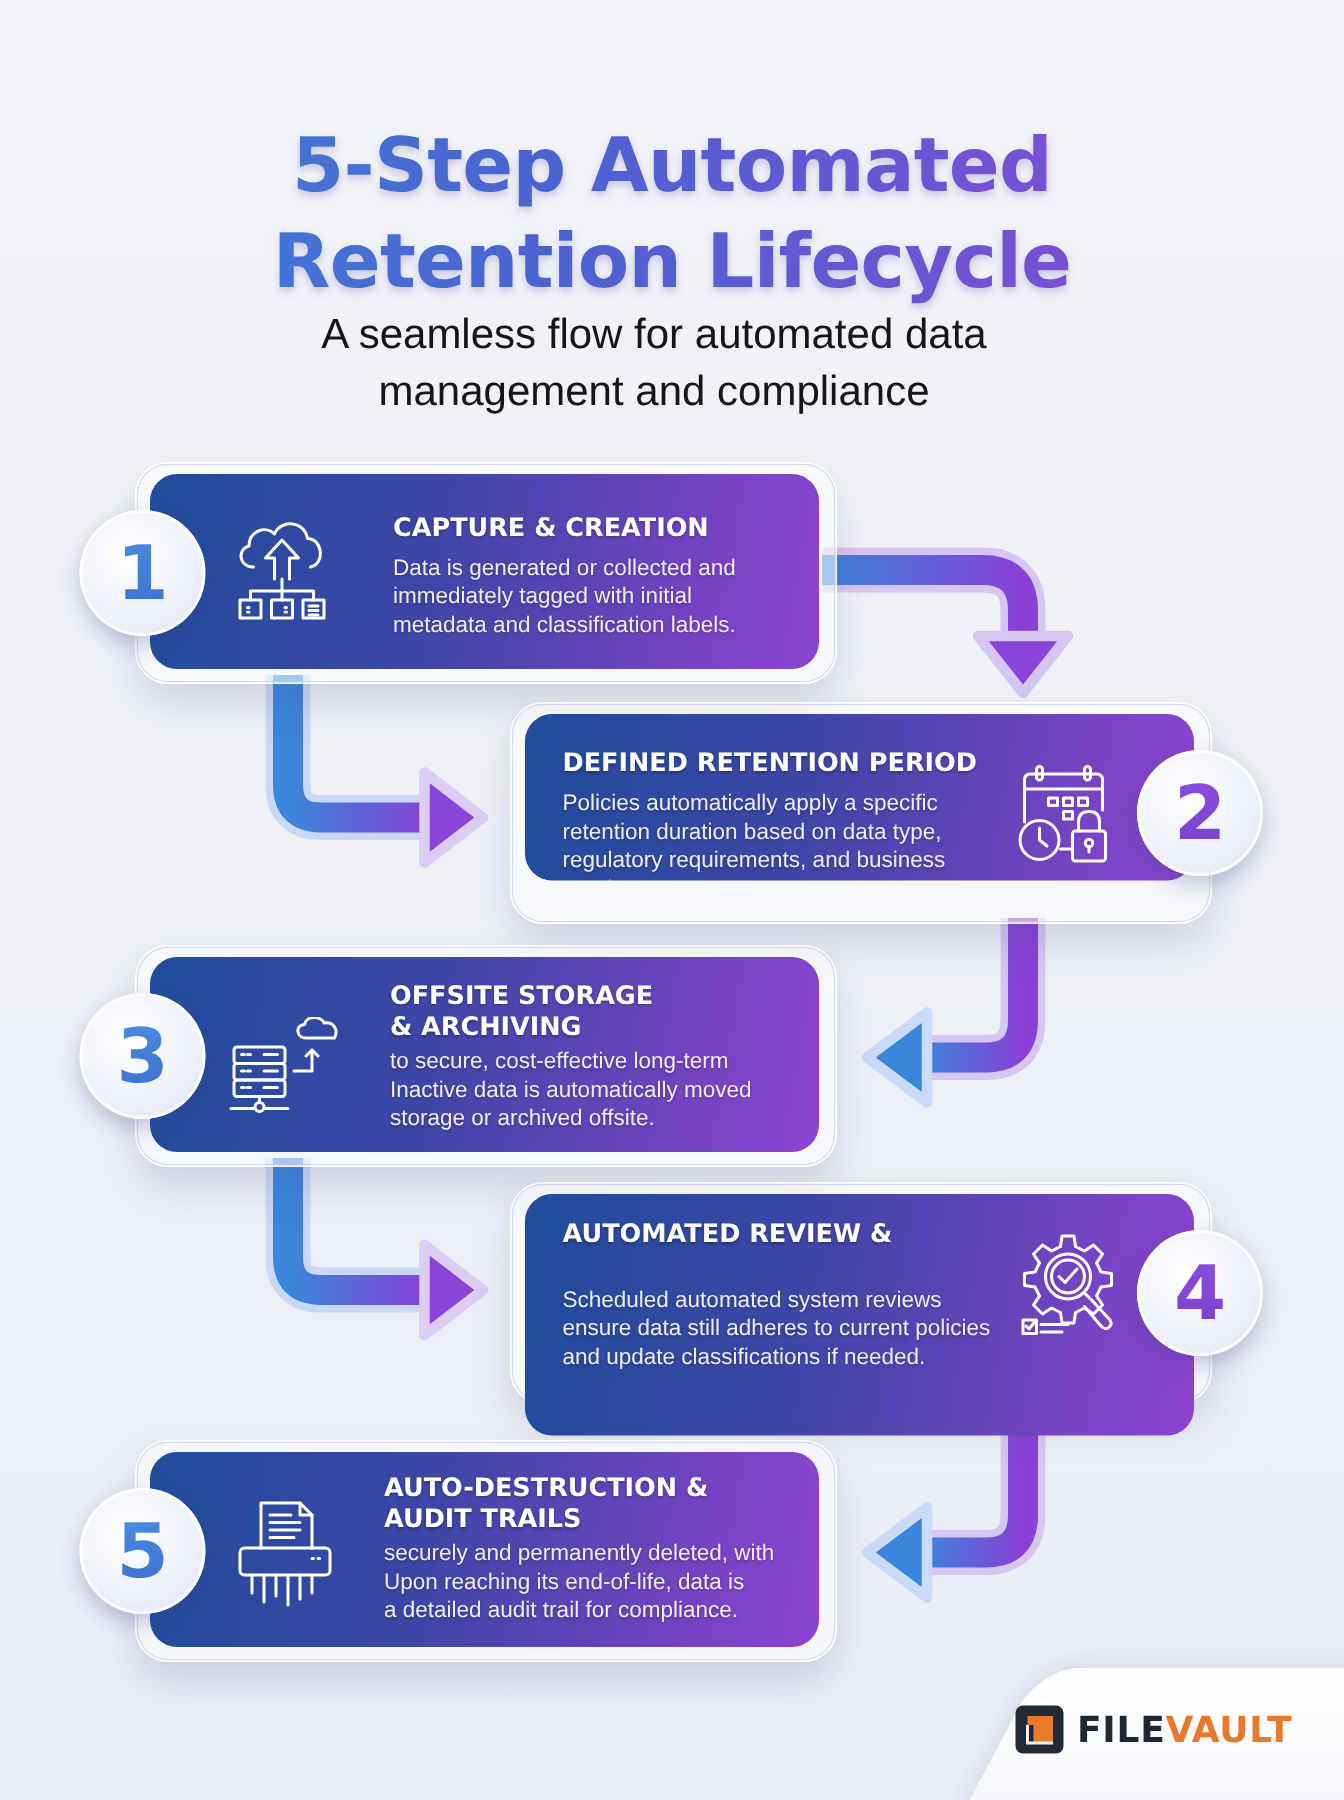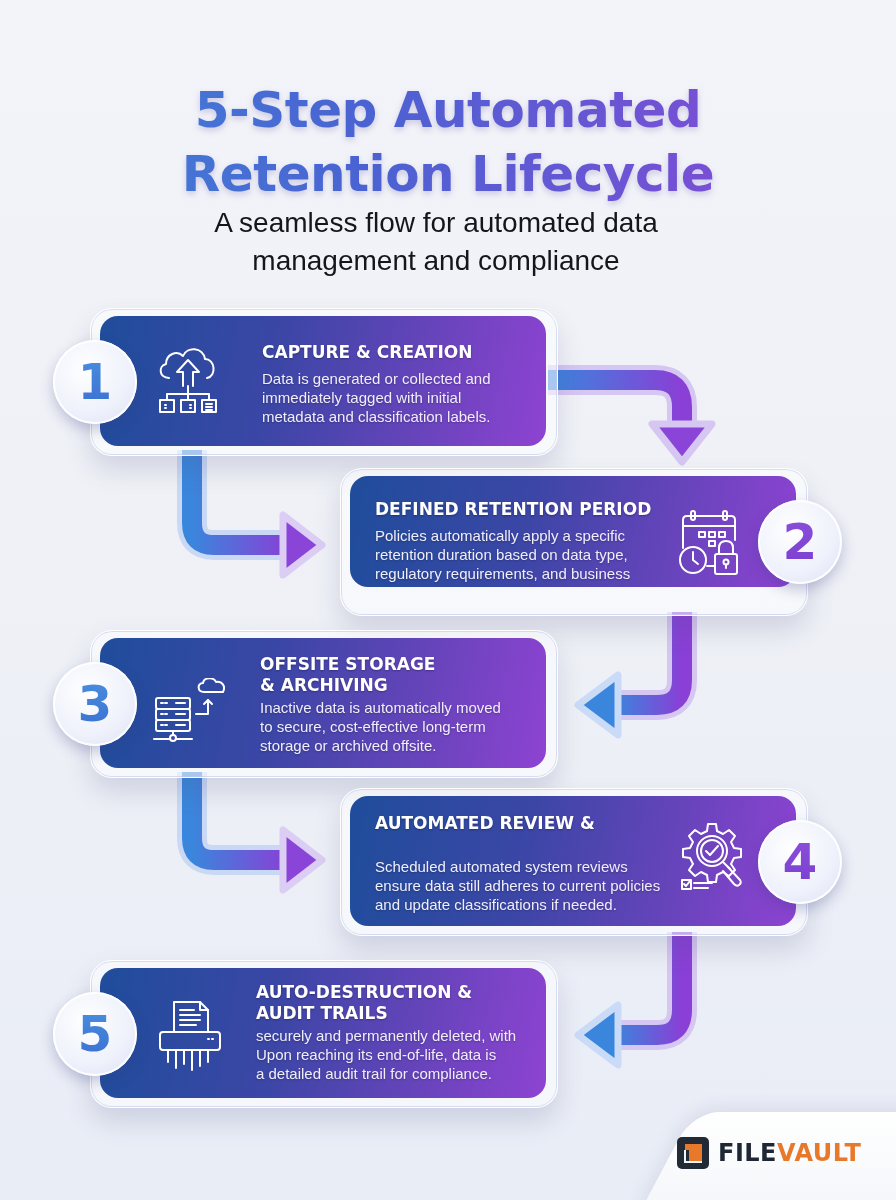--- a/index.html
+++ b/index.html
@@ -217,33 +217,33 @@
         <path d="M44 36 H56 V22"></path>
         <path d="M52 26 L56 22 L60 26"></path>
         <path d="M52 14 C45 14 45 5 51 5 C52 -1 62 -1 64 4 C70 3 74 8 71 14 Z"></path>
       </svg>
     </div>
     <div class="card-title" style="left:160px; top:16px;">
       <div>OFFSITE STORAGE</div>
       <div>&amp; ARCHIVING</div>
     </div>
     <div class="card-desc" style="left:160px; top:60px;">
+      <div>to secure, cost-effective long-term</div>
       <div>Inactive data is automatically moved</div>
-      <div>to secure, cost-effective long-term</div>
       <div>storage or archived offsite.</div>
     </div>
   </div>
   <div class="badge" style="left:53px; top:662px;">
     <span>3</span>
   </div>
 </div>
 
 <div>
   <div class="card-frame" style="left:340px; top:788px; width:466px; height:146px;"></div>
-  <div class="card" style="left:350px; top:796px; width:446px; height:130px;">
+  <div class="card" style="left:350px; top:796px; width:446px; height:161px;">
     <div class="card-title" style="left:25px; top:17px;">
       <div>AUTOMATED REVIEW &amp;</div>
     </div>
     <div class="card-desc" style="left:25px; top:61px;">
       <div>Scheduled automated system reviews</div>
       <div>ensure data still adheres to current policies</div>
       <div>and update classifications if needed.</div>
     </div>
     <div class="icon" style="left:328px; top:24px;">
       <svg width="70" height="76" viewBox="0 0 70 76" fill="none" stroke="#fff" stroke-width="2" stroke-linecap="round" stroke-linejoin="round">

